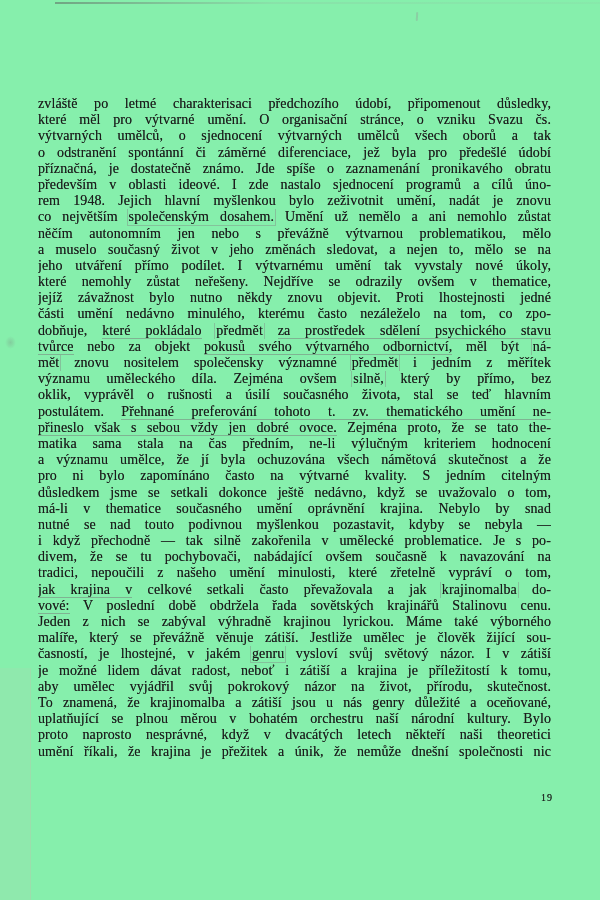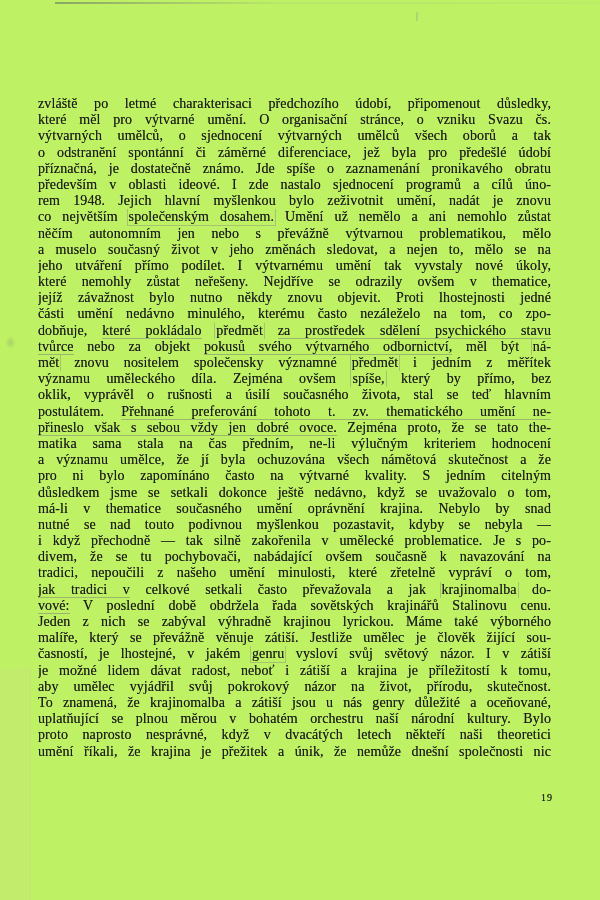--- a/index.html
+++ b/index.html
@@ -2,21 +2,21 @@
 <html lang="cs"><head>
 <meta charset="utf-8">
 <title>Document</title>
 <style>
   html,body{margin:0;padding:0;}
   body{
     width:600px;height:900px;overflow:hidden;position:relative;
     background:linear-gradient(180deg,#efeeea 0%,#edecb 0%,#edece8 60%,#ecebe7 100%);
     font-family:"Liberation Serif","DejaVu Serif",serif;
   }
-  .page{position:absolute;inset:0;background:#bef264;}
+  .page{position:absolute;inset:0;background:#86efac;}
   
   .top-hairline{
     position:absolute;left:55px;top:2px;width:545px;height:2px;
     background:linear-gradient(90deg,rgba(95,105,98,.55) 0%,rgba(120,125,120,.35) 22%,rgba(150,150,150,.14) 40%,rgba(150,150,150,.07) 100%);
   }
   .top-tick{
     position:absolute;left:416px;top:12px;width:2px;height:9px;
     background:rgba(150,150,150,.35);transform:rotate(3deg);border-radius:1px;
   }
   .margin-smudge{
@@ -68,34 +68,34 @@
       <div class="line"><span>co největším </span><span class="pb">společenským dosahem.</span><span> Umění už nemělo a ani nemohlo zůstat</span></div>
       <div class="line"><span>něčím autonomním jen nebo s převážně výtvarnou problematikou, mělo</span></div>
       <div class="line"><span>a muselo současný život v jeho změnách sledovat, a nejen to, mělo se na</span></div>
       <div class="line"><span>jeho utváření přímo podílet. I výtvarnému umění tak vyvstaly nové úkoly,</span></div>
       <div class="line"><span>které nemohly zůstat neřešeny. Nejdříve se odrazily ovšem v </span><span class="pu">thematice,</span></div>
       <div class="line"><span>jejíž závažnost bylo nutno někdy znovu objevit. Proti lhostejnosti jedné</span></div>
       <div class="line"><span>části umění nedávno minulého, kterému často nezáleželo na tom, co zpo-</span></div>
       <div class="line"><span>dobňuje, </span><span class="pu">které pokládalo</span><span> </span><span class="pb">předmět</span><span> </span><span class="pu">za prostředek sdělení psychického stavu</span></div>
       <div class="line"><span class="pu">tvůrce</span><span> nebo za objekt </span><span class="pu">pokusů svého výtvarného odbornictví,</span><span> měl být </span><span class="pb">ná-</span></div>
       <div class="line"><span class="pb">mět</span><span> znovu nositelem společensky významné </span><span class="pb">předmět</span><span> i jedním z měřítek</span></div>
-      <div class="line"><span>významu uměleckého díla. Zejména ovšem </span><span class="pb">spíše,</span><span> který by přímo, bez</span></div>
+      <div class="line"><span>významu uměleckého díla. Zejména ovšem </span><span class="pb">silně,</span><span> který by přímo, bez</span></div>
       <div class="line"><span>oklik, vyprávěl o rušnosti a úsilí současného života, stal se teď hlavním</span></div>
       <div class="line"><span>postulátem. </span><span class="pu">Přehnané preferování tohoto t. zv. thematického umění ne-</span></div>
       <div class="line"><span class="pu">přineslo však s sebou vždy jen dobré ovoce.</span><span> Zejména proto, že se tato the-</span></div>
       <div class="line"><span>matika sama stala na čas předním, ne-li výlučným kriteriem hodnocení</span></div>
       <div class="line"><span>a významu umělce, že jí byla ochuzována všech námětová skutečnost a že</span></div>
       <div class="line"><span>pro ni bylo zapomínáno často na výtvarné kvality. S jedním citelným</span></div>
       <div class="line"><span>důsledkem jsme se setkali dokonce ještě nedávno, když se uvažovalo o tom,</span></div>
       <div class="line"><span>má-li v thematice současného umění oprávnění krajina. Nebylo by snad</span></div>
       <div class="line"><span>nutné se nad touto podivnou myšlenkou pozastavit, kdyby se nebyla —</span></div>
       <div class="line"><span>i když přechodně — tak silně zakořenila v umělecké problematice. Je s po-</span></div>
       <div class="line"><span>divem, že se tu pochybovači, nabádající ovšem současně k navazování na</span></div>
       <div class="line"><span>tradici, nepoučili z našeho umění minulosti, které zřetelně vypráví o tom,</span></div>
-      <div class="line"><span class="pu">jak tradici v</span><span> celkové setkali často převažovala a jak </span><span class="pb">krajinomalba</span><span> do-</span></div>
+      <div class="line"><span class="pu">jak krajina v</span><span> celkové setkali často převažovala a jak </span><span class="pb">krajinomalba</span><span> do-</span></div>
       <div class="line"><span class="pu">vové:</span><span> V poslední době obdržela řada sovětských krajinářů Stalinovu cenu.</span></div>
       <div class="line"><span>Jeden z nich se zabýval výhradně krajinou lyrickou. Máme také výborného</span></div>
       <div class="line"><span>malíře, který se převážně věnuje zátiší. Jestliže umělec je člověk žijící sou-</span></div>
       <div class="line"><span>časností, je lhostejné, v jakém </span><span class="pb">genru</span><span> vysloví svůj světový názor. I v zátiší</span></div>
       <div class="line"><span>je možné lidem dávat radost, neboť i zátiší a krajina je příležitostí k tomu,</span></div>
       <div class="line"><span>aby umělec vyjádřil svůj pokrokový názor na život, přírodu, skutečnost.</span></div>
       <div class="line"><span>To znamená, že krajinomalba a zátiší jsou u nás genry důležité a oceňované,</span></div>
       <div class="line"><span>uplatňující se plnou měrou v bohatém orchestru naší národní kultury. Bylo</span></div>
       <div class="line"><span>proto naprosto nesprávné, když v dvacátých letech někteří naši theoretici</span></div>
       <div class="line"><span>umění říkali, že krajina je přežitek a únik, že nemůže dnešní společnosti nic</span></div>

